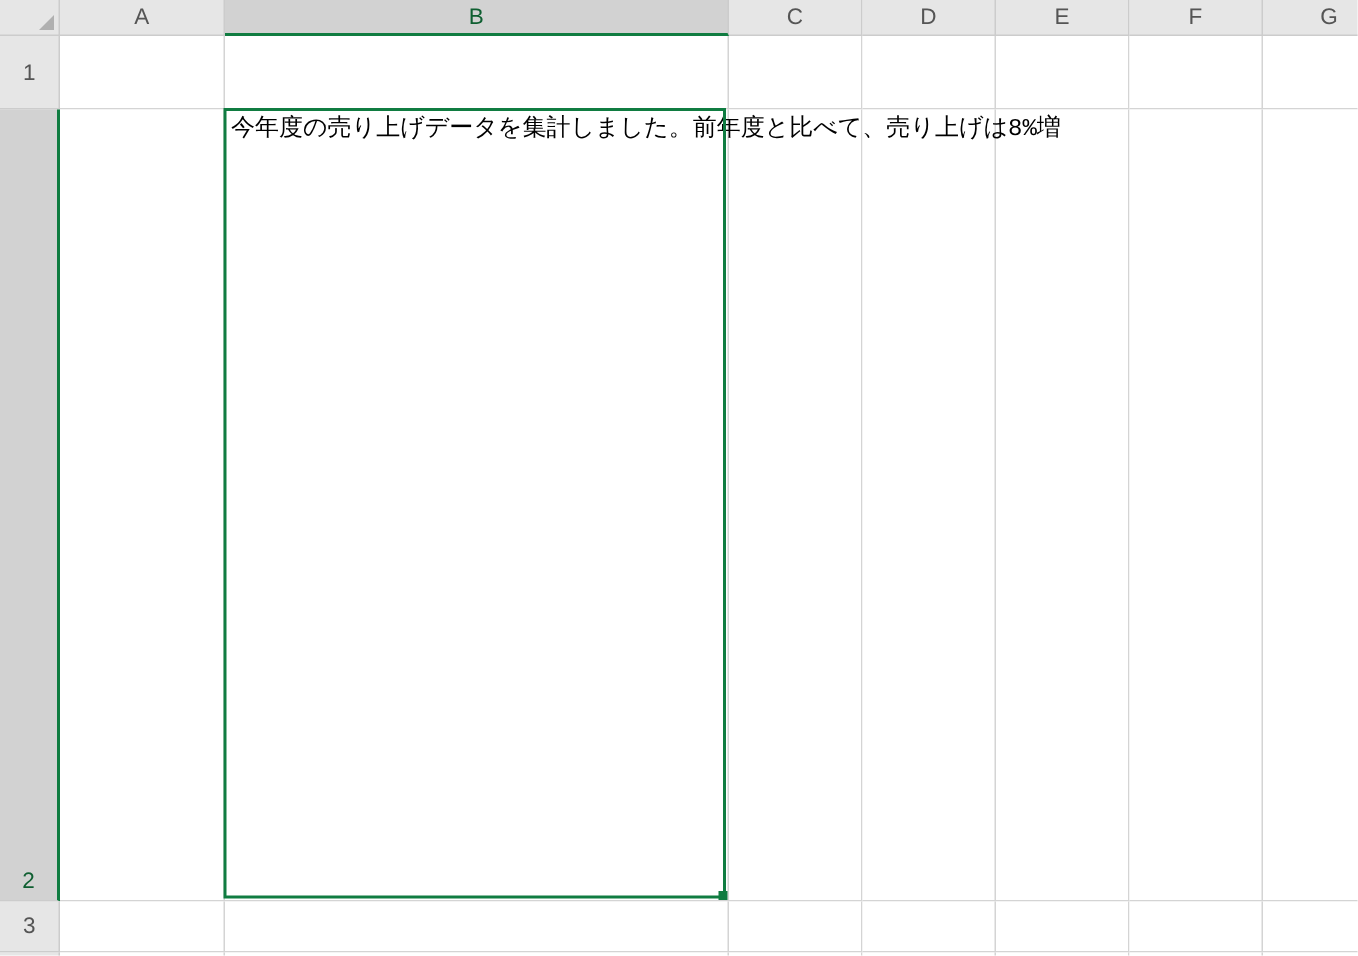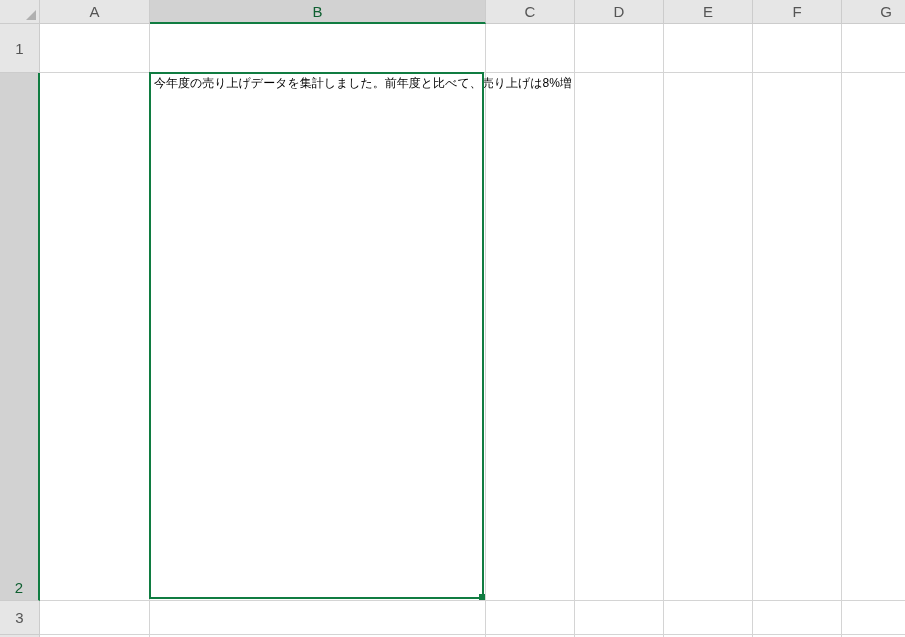--- a/index.html
+++ b/index.html
@@ -92,22 +92,23 @@
       background: #ffffff;
       flex-shrink: 0;
       position: relative;
     }
     .cell-content {
       position: absolute;
       left: 4px;
       top: 2px;
       white-space: nowrap;
       color: #000000;
-      font-size: 12px;
+      font-size: 16px;
       z-index: 1;
+      font-family: Liberation Mono, monospace;
     }
     .selection {
       position: absolute;
       border: 2px solid #107c41;
       pointer-events: none;
       z-index: 5;
     }
     .fill-handle {
       position: absolute;
       width: 6px;

